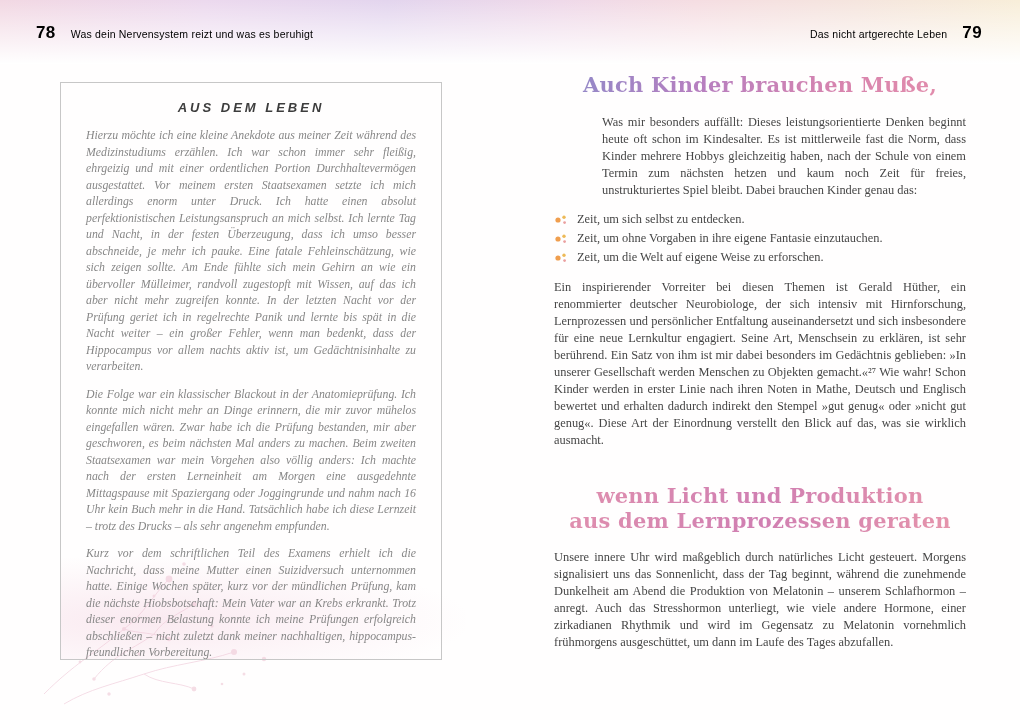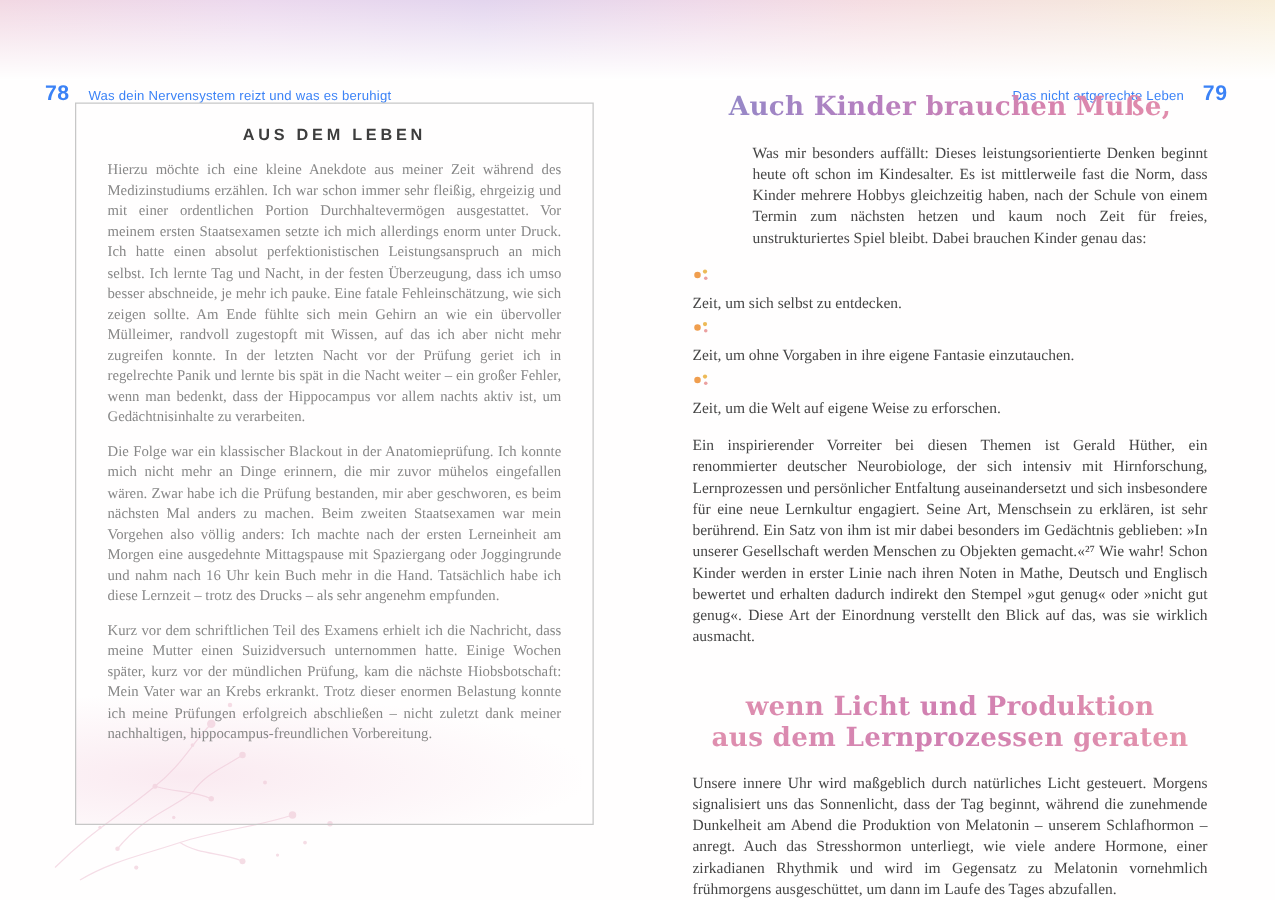--- a/index.html
+++ b/index.html
@@ -23,47 +23,47 @@
     background:
       linear-gradient(to bottom, rgba(255,255,255,0) 0%, rgba(255,255,255,0.55) 55%, #ffffff 100%),
       linear-gradient(90deg, #f2d8e3 0%, #ecd9ee 20%, #e3d5ee 38%, #efd9e9 55%, #f5dde2 68%, #f5e5de 84%, #f8eed9 100%);
   }
 
   
   .page-header {
     position: absolute; top: 23px; left: 36px; right: 38px;
     display: flex; justify-content: space-between; align-items: flex-start;
     font-family: "Liberation Sans", sans-serif;
-    color: #3b82f6;
-    margin-top: 42px;
+    color: #000000;
   }
   .header-group { display: flex; align-items: baseline; gap: 15px; }
   .page-number { font-size: 17px; font-weight: 700; letter-spacing: 0.4px; }
   .chapter-title { font-size: 10.5px; letter-spacing: 0.2px; }
 
   
   .decor-branches {
     position: absolute; left: 34px; top: 534px;
     width: 260px; height: 175px;
     z-index: 1; opacity: 0.65;
   }
   .box-wash {
     position: absolute; left: 60px; top: 556px;
     width: 406px; height: 104px; z-index: 1;
     background: radial-gradient(ellipse at 22% 62%, rgba(245,214,227,0.5), rgba(255,255,255,0) 72%);
   }
 
   
   .anecdote-box {
     position: absolute; left: 60px; top: 82px;
-    width: 415px; height: 578px;
+    width: 382px; height: 578px;
     border: 1px solid #c7c7c7;
     padding: 15px 25px 16px;
     z-index: 2; overflow: hidden;
     background: transparent;
+    font-style: italic;
   }
   .box-title {
     text-align: center;
     font-family: "Liberation Sans", sans-serif;
     font-size: 13px; font-weight: 700;
     letter-spacing: 3px; color: #3d3d3d;
     margin: 2px 0 12px;
   }
   .box-para {
     font-size: 11.8px; line-height: 16.5px;
@@ -96,21 +96,21 @@
       -webkit-background-clip: text; background-clip: text; color: transparent;
     }
   }
   .body-para {
     font-size: 12.4px; line-height: 17px;
     color: #464646; text-align: justify;
     margin: 0; hyphens: auto;
   }
   .intro-para { margin-top: 17px; margin-left: 48px; }
   .bullet-list { margin: 10px 0 13px; padding: 0; list-style: none; }
-  .bullet-row { display: flex; align-items: flex-start; gap: 8px; padding: 1.5px 0; flex-direction: column; }
+  .bullet-row { display: flex; align-items: flex-start; gap: 8px; padding: 1.5px 0; }
   .bullet-icon { flex: 0 0 auto; width: 15px; height: 12px; margin-top: 3px; }
   .bullet-text { font-size: 12.4px; line-height: 16px; color: #464646; }
   .final-para { margin-top: 16px; }
 </style>
 </head>
 <body>
 
 <div class="spread">
 
   <div class="top-wash"></div>

